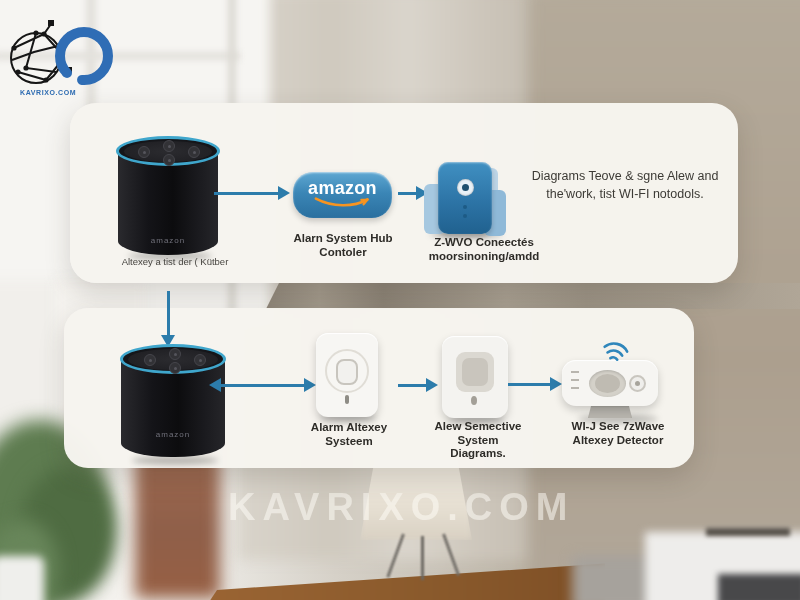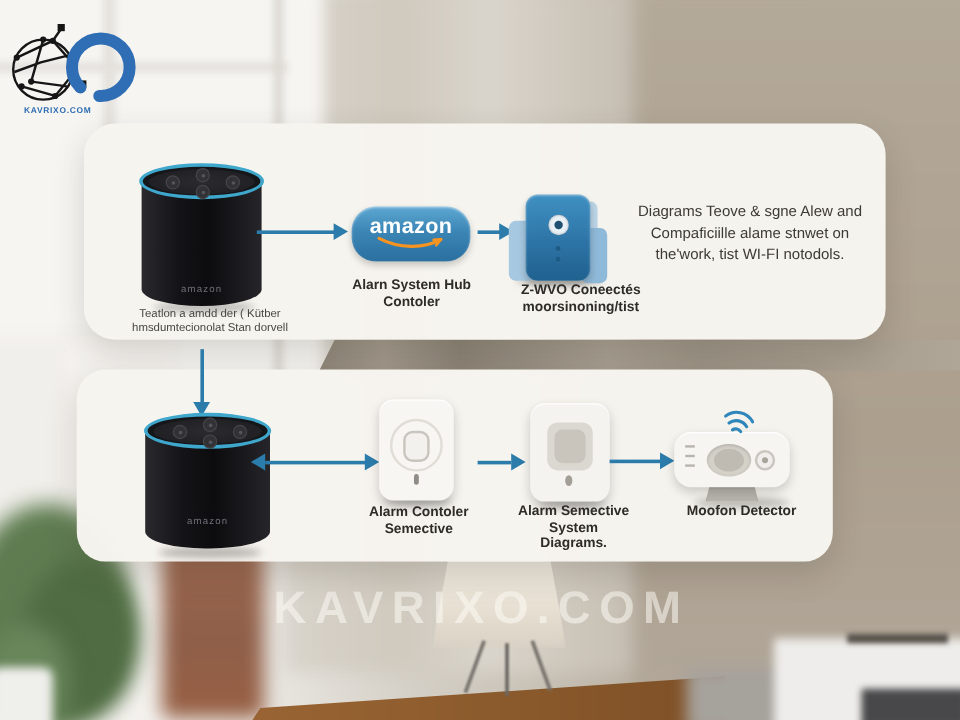--- a/index.html
+++ b/index.html
@@ -213,22 +213,21 @@
   <div class="abs dev-shadow echo1-shadow"></div>
   <div class="abs echo-body echo1-body"></div>
   <div class="abs echo-ring echo1-ring"></div>
   <div class="abs echo-face echo1-face"></div>
   <div class="abs echo-btn" style="left:138px;top:146px;"></div>
   <div class="abs echo-btn" style="left:163px;top:140px;"></div>
   <div class="abs echo-btn" style="left:188px;top:146px;"></div>
   <div class="abs echo-btn" style="left:163px;top:154px;"></div>
   <div class="abs echo-brand echo1-brand">amazon</div>
   <div class="abs cap-echo">
-    <div>Teatlon a amdd der ( Kütber</div>
-    <div>hmsdumtecionolat Stan dorvell</div>
+    <div>Altexey a tist der ( Kütber</div>
   </div>
 
   <div class="abs aline a1-line"></div>
   <div class="abs head-r a1-head"></div>
 
   <div class="abs hub-btn">
     <div class="hub-word">amazon</div>
     <svg width="70" height="14" viewBox="0 0 72 16">
       <path d="M5 3 C 24 13, 48 13, 64 4" stroke="#f79420" stroke-width="3" fill="none" stroke-linecap="round"></path>
       <path d="M64 4 l-7 0.5 M64 4 l-4.5 5.5" stroke="#f79420" stroke-width="2.5" fill="none" stroke-linecap="round"></path>
@@ -245,26 +244,25 @@
   <div class="abs dev-shadow zw-shadow"></div>
   <div class="abs zw-back"></div>
   <div class="abs zw-wingL"></div>
   <div class="abs zw-wingR"></div>
   <div class="abs zw-main"></div>
   <div class="abs zw-cam"></div>
   <div class="abs zw-dot" style="left:463px;top:205px;"></div>
   <div class="abs zw-dot" style="left:463px;top:214px;"></div>
   <div class="abs cap cap-zw">
     <div>Z-WVO Coneectés</div>
-    <div>moorsinoning/tist</div>
+    <div>moorsinoning/amdd</div>
   </div>
 
   <div class="abs desc">
     <div>Diagrams Teove &amp; sgne Alew and</div>
-    <div>Compaficiille alame stnwet on</div>
     <div>the'work, tist WI-FI notodols.</div>
   </div>
 
   <div class="abs aline a3-line"></div>
   <div class="abs head-d a3-head"></div>
 
   <div class="abs dev-shadow echo2-shadow"></div>
   <div class="abs echo-body echo2-body"></div>
   <div class="abs echo-ring echo2-ring"></div>
   <div class="abs echo-face echo2-face"></div>
@@ -277,34 +275,34 @@
   <div class="abs aline a4-line"></div>
   <div class="abs head-l a4-headL"></div>
   <div class="abs head-r a4-headR"></div>
 
   <div class="abs dev-shadow ac-shadow"></div>
   <div class="abs ac-body"></div>
   <div class="abs ac-ring"></div>
   <div class="abs ac-sq"></div>
   <div class="abs ac-slot"></div>
   <div class="abs cap cap-ac">
-    <div>Alarm Contoler</div>
-    <div>Semective</div>
+    <div>Alarm Altexey</div>
+    <div>Systeem</div>
   </div>
 
   <div class="abs aline a5-line"></div>
   <div class="abs head-r a5-head"></div>
 
   <div class="abs dev-shadow ds-shadow"></div>
   <div class="abs ds-body"></div>
   <div class="abs ds-sq1"></div>
   <div class="abs ds-sq2"></div>
   <div class="abs ds-dot"></div>
   <div class="abs cap cap-ds">
-    <div>Alarm Semective</div>
+    <div>Alew Semective</div>
     <div>System</div>
     <div>Diagrams.</div>
   </div>
 
   <div class="abs aline a6-line"></div>
   <div class="abs head-r a6-head"></div>
 
   <div class="abs dev-shadow md-shadow"></div>
   <div class="abs md-stand"></div>
   <div class="abs md-body"></div>
@@ -316,16 +314,17 @@
   <div class="abs md-wifi">
     <svg width="34" height="22" viewBox="0 0 34 22" style="transform:rotate(12deg);">
       <g stroke="#2f86bb" stroke-width="2.6" fill="none" stroke-linecap="round">
         <path d="M14 19 A5 5 0 0 1 21 19"></path>
         <path d="M10 14 A10 10 0 0 1 25 14"></path>
         <path d="M6 9 A15 15 0 0 1 29 9"></path>
       </g>
     </svg>
   </div>
   <div class="abs cap cap-md">
-    <div>Moofon Detector</div>
+    <div>WI-J See 7zWave</div>
+    <div>Altexey Detector</div>
   </div>
 
 </div>
 
 </body></html>

